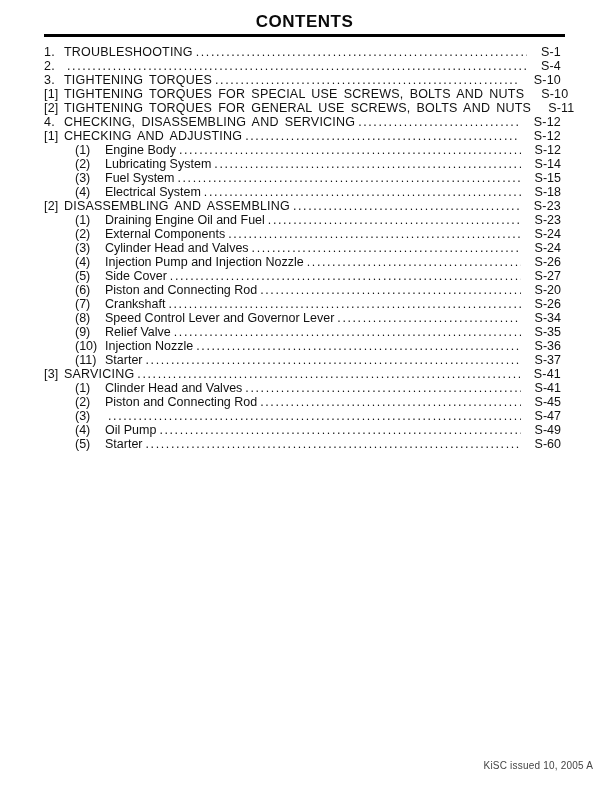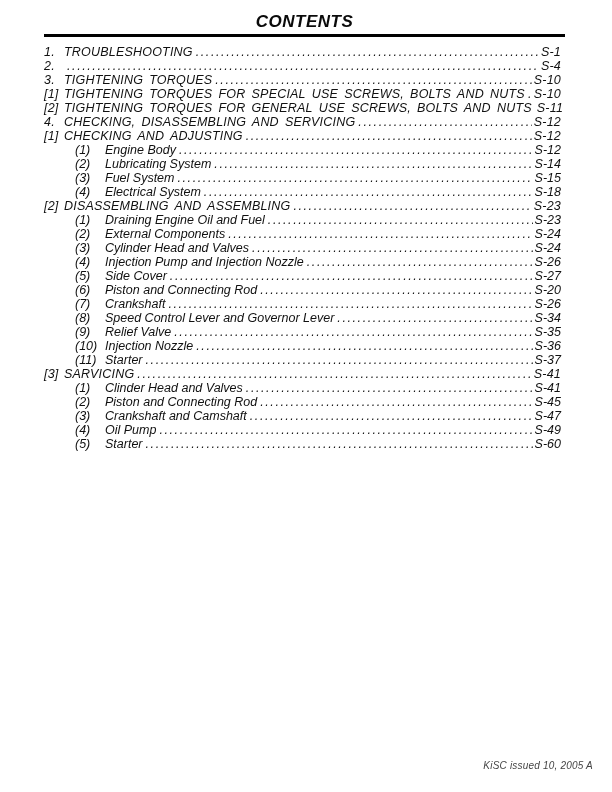--- a/index.html
+++ b/index.html
@@ -6,21 +6,20 @@
   .sheet {
     position: relative;
     width: 612px;
     height: 792px;
     box-sizing: border-box;
     padding: 12px 47px 0 44px;
     background: #ffffff;
     font-family: "Liberation Sans", "DejaVu Sans", sans-serif;
     color: #111111;
     overflow: hidden;
-    font-style: italic;
   }
   .doc-title {
     margin: 0;
     text-align: center;
     font-size: 17px;
     line-height: 20px;
     font-weight: 700;
     letter-spacing: 0.5px;
     color: #0a0a0a;
   }
@@ -60,21 +59,21 @@
     flex: 1 1 0;
     min-width: 0;
     overflow: hidden;
     margin: 0 2px 0 3px;
     letter-spacing: 1.6px;
     color: #161616;
   }
   .toc-row .leader::after {
     content: "..........................................................................................................................................................";
   }
-  .toc-row .pg { flex: 0 0 auto; }
+  .toc-row .pg { flex: 0 0 auto; margin-left: 12px; }
   .footer-note {
     position: absolute;
     right: 19px;
     bottom: 21px;
     font-size: 10px;
     letter-spacing: 0.2px;
     color: #444444;
   }
 </style>
 </head>
@@ -234,21 +233,20 @@
         <span class="pg">S-41</span>
       </div>
       <div class="toc-row level-1">
         <span class="num">(2)</span>
         <span class="label">Piston and Connecting Rod</span>
         <span class="leader"></span>
         <span class="pg">S-45</span>
       </div>
       <div class="toc-row level-1">
         <span class="num">(3)</span>
-        <span class="label">Crankshaft and Camshaft</span>
         <span class="leader"></span>
         <span class="pg">S-47</span>
       </div>
       <div class="toc-row level-1">
         <span class="num">(4)</span>
         <span class="label">Oil Pump</span>
         <span class="leader"></span>
         <span class="pg">S-49</span>
       </div>
       <div class="toc-row level-1">

